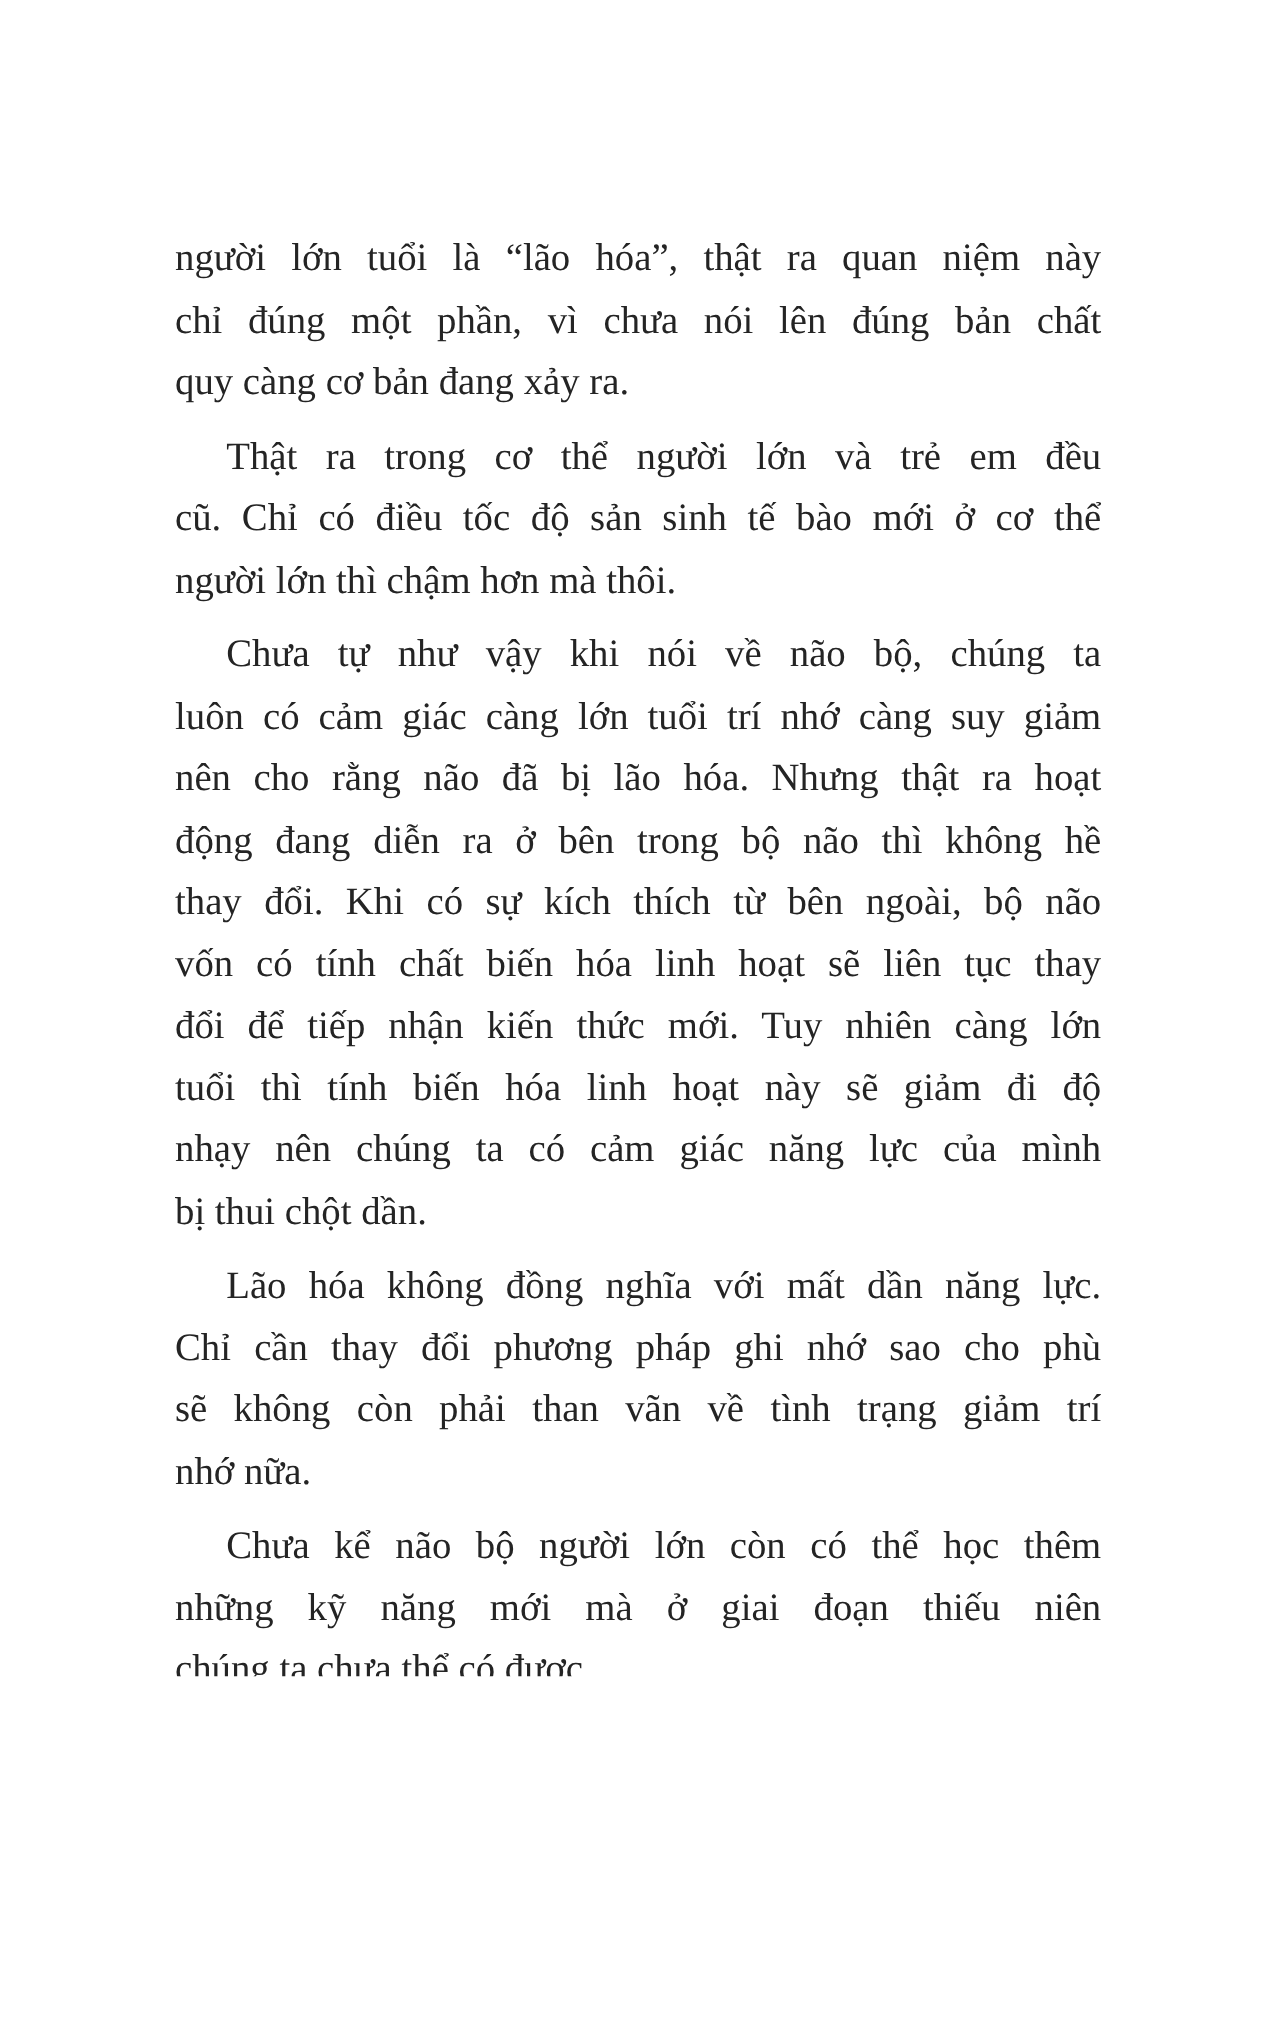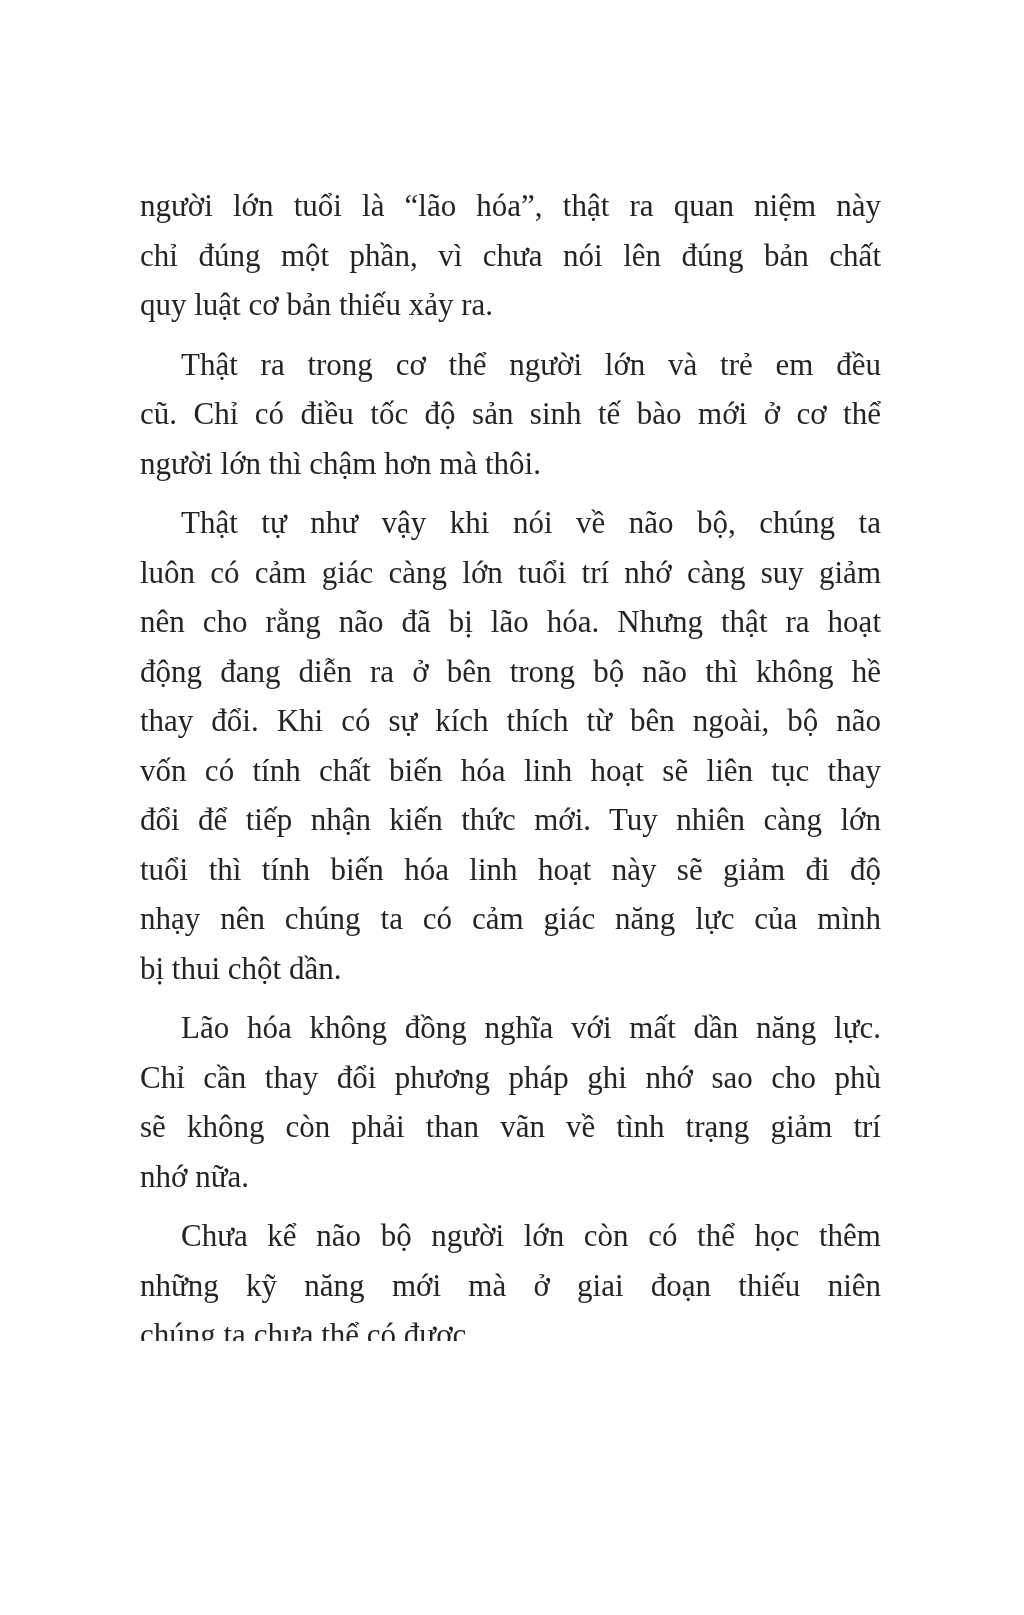--- a/index.html
+++ b/index.html
@@ -55,29 +55,29 @@
   }
 </style>
 </head>
 <body>
 
 <div class="page" style="background: rgb(255, 255, 255);">
   <main class="text-block" style="color: rgb(36, 36, 36);">
       <div class="paragraph">
         <div class="line">người lớn tuổi là “lão hóa”, thật ra quan niệm này</div>
         <div class="line">chỉ đúng một phần, vì chưa nói lên đúng bản chất</div>
-        <div class="line para-end">quy luật cơ bản thiếu xảy ra.</div>
+        <div class="line para-end">quy càng cơ bản đang xảy ra.</div>
       </div>
       <div class="paragraph">
         <div class="line indent">Thật ra trong cơ thể người lớn và trẻ em đều</div>
         <div class="line">cũ. Chỉ có điều tốc độ sản sinh tế bào mới ở cơ thể</div>
         <div class="line para-end">người lớn thì chậm hơn mà thôi.</div>
       </div>
       <div class="paragraph">
-        <div class="line indent">Thật tự như vậy khi nói về não bộ, chúng ta</div>
+        <div class="line indent">Chưa tự như vậy khi nói về não bộ, chúng ta</div>
         <div class="line">luôn có cảm giác càng lớn tuổi trí nhớ càng suy giảm</div>
         <div class="line">nên cho rằng não đã bị lão hóa. Nhưng thật ra hoạt</div>
         <div class="line">động đang diễn ra ở bên trong bộ não thì không hề</div>
         <div class="line">thay đổi. Khi có sự kích thích từ bên ngoài, bộ não</div>
         <div class="line">vốn có tính chất biến hóa linh hoạt sẽ liên tục thay</div>
         <div class="line">đổi để tiếp nhận kiến thức mới. Tuy nhiên càng lớn</div>
         <div class="line">tuổi thì tính biến hóa linh hoạt này sẽ giảm đi độ</div>
         <div class="line">nhạy nên chúng ta có cảm giác năng lực của mình</div>
         <div class="line para-end">bị thui chột dần.</div>
       </div>

